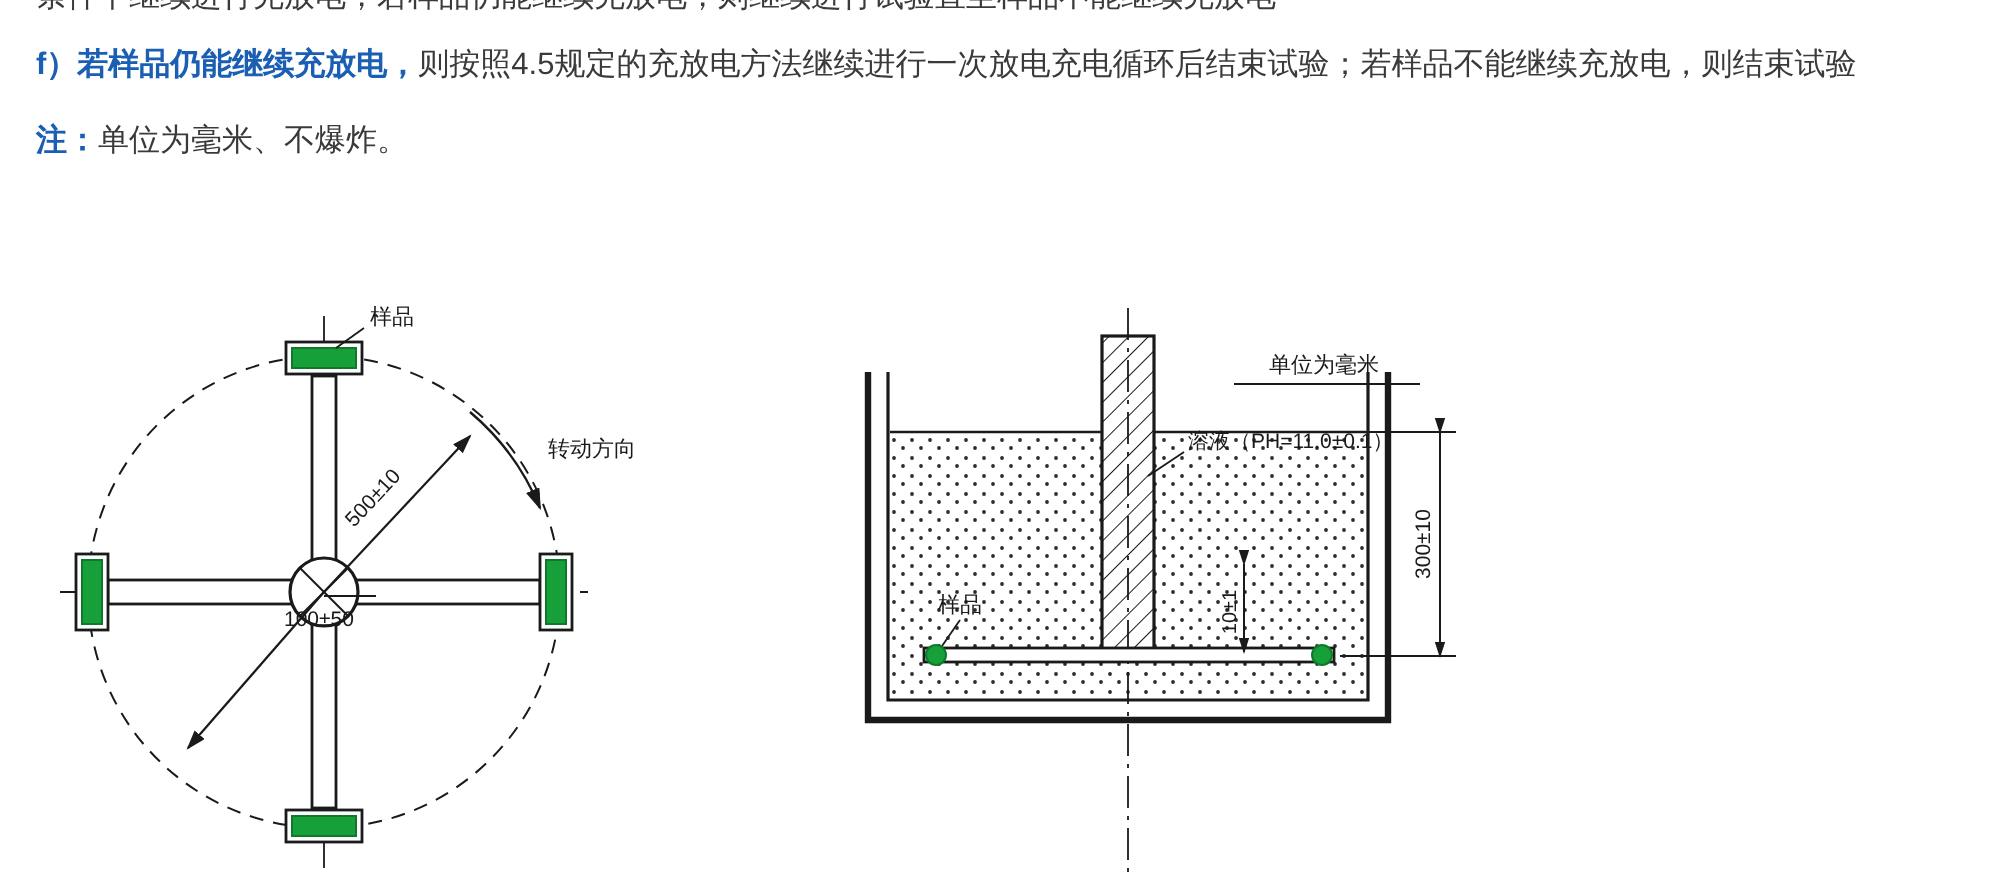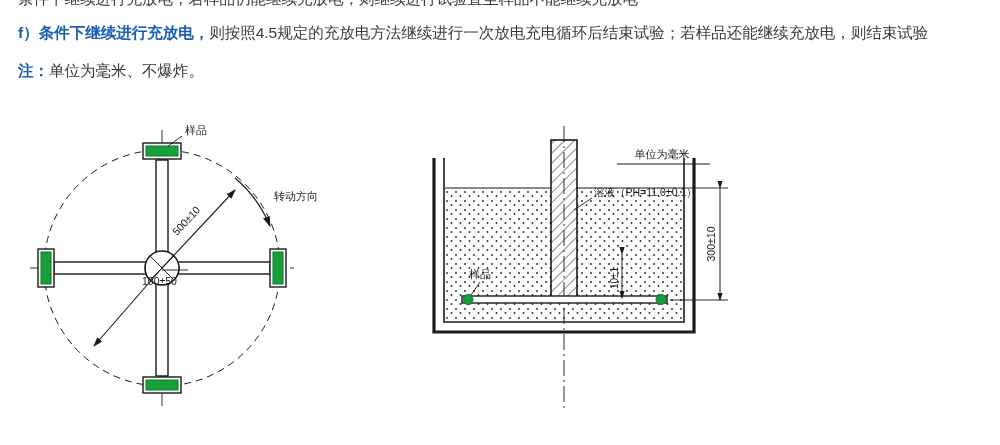--- a/index.html
+++ b/index.html
@@ -53,21 +53,21 @@
   .para-f {
     margin-top: 4px;
   }
   .para-note {
     margin-top: 8px;
   }
   
   .figure {
     position: absolute;
     left: 22px;
-    top: 118px;
+    top: 146px;
     width: 740px;
     height: 300px;
   }
   .fig-svg {
     display: block;
   }
   .cap {
     font-family: "Liberation Sans", sans-serif;
   }
 </style>
@@ -76,21 +76,21 @@
 
 <div class="page">
 
   <div class="text-block">
 
     <div class="para para-clip">
       <span class="inner">条件下继续进行充放电，若样品仍能继续充放电，则继续进行试验直至样品不能继续充放电</span>
     </div>
 
     <div class="para para-f">
-      <span class="lbl">f）条件下继续进行充放电，</span><span>则按照4.5规定的充放电方法继续进行一次放电充电循环后结束试验；若样品还能继续充放电，则结束试验</span>
+      <span class="lbl">f）若样品仍能继续充放电，</span><span>则按照4.5规定的充放电方法继续进行一次放电充电循环后结束试验；若样品不能继续充放电，则结束试验</span>
     </div>
 
     <div class="para para-note">
       <span class="lbl">注：</span><span>单位为毫米、不爆炸。</span>
     </div>
 
   </div>
 
   <div class="figure">
     <svg class="fig-svg" width="740" height="300" viewBox="0 0 740 300">

